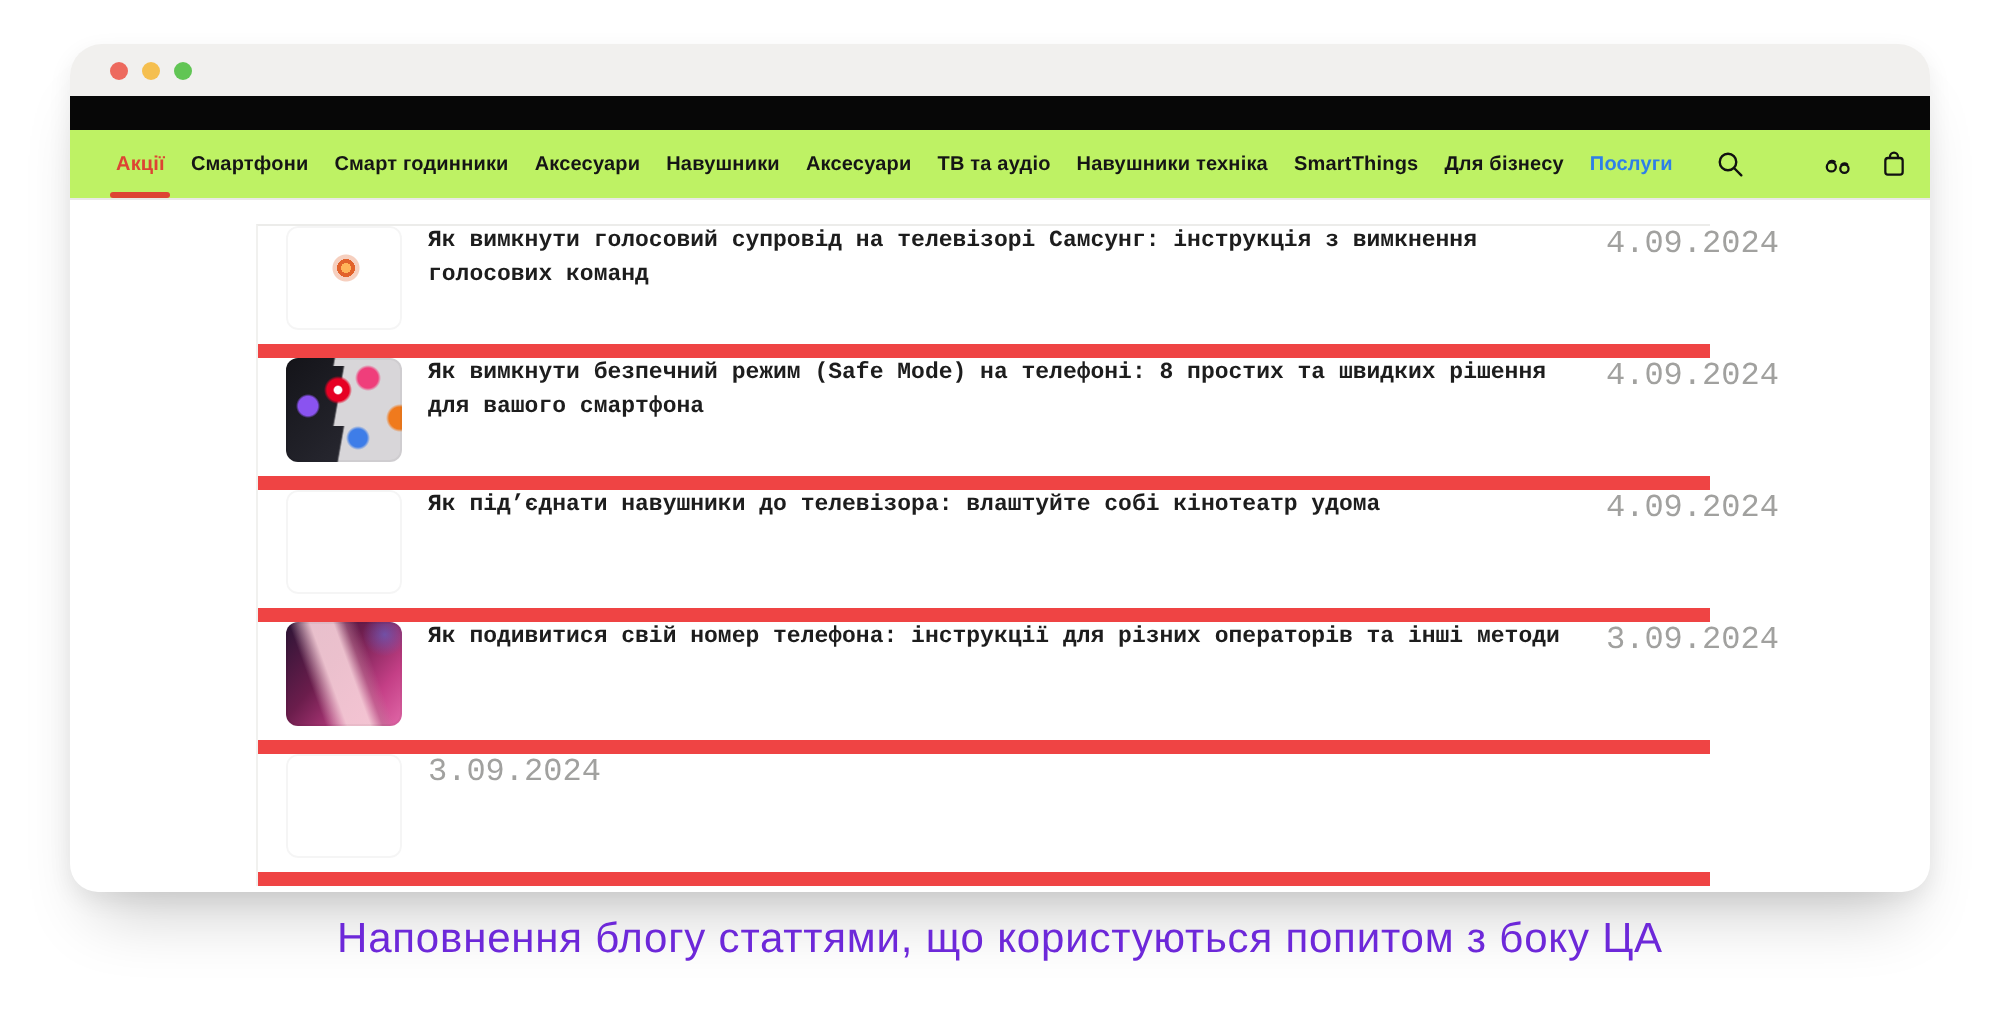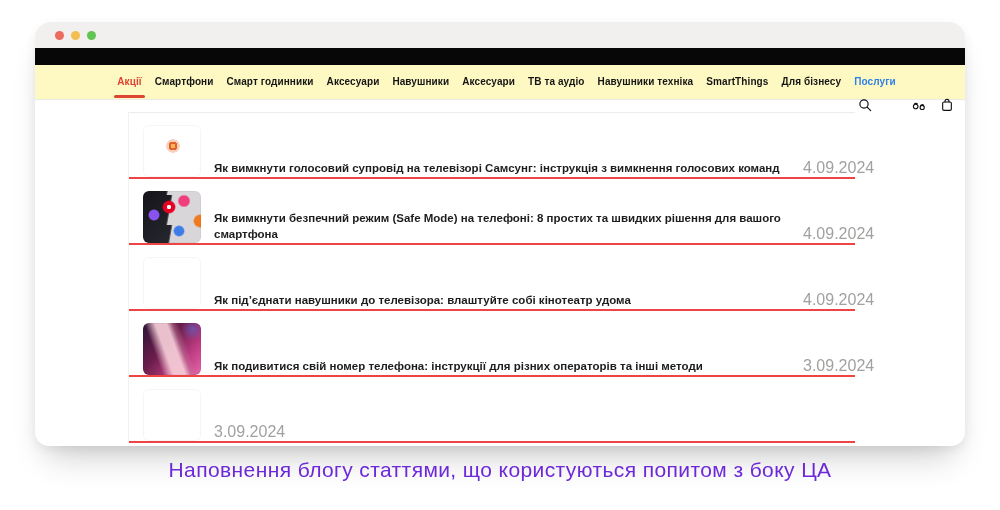--- a/index.html
+++ b/index.html
@@ -13,36 +13,36 @@
     box-shadow:0 22px 34px -12px rgba(0,0,0,.20), 0 4px 12px rgba(0,0,0,.07); }
   .titlebar { height:26px; background:#f1f0ee; display:flex; align-items:center; padding-left:20px; gap:7px; }
   .dot { width:9px; height:9px; border-radius:50%; }
   .dot-close { background:#ed6a5e; }
   .dot-min   { background:#f5bf4f; }
   .dot-max   { background:#61c554; }
   .blackbar { height:17px; background:#070707; }
 
   
   .nav { height:35px; display:flex; align-items:center; padding:0 10px 0 23px;
-    border-bottom:1px solid #e9e9e7; background:#fef9c3;flex-direction:column; }
+    border-bottom:1px solid #e9e9e7; background:#bef264; }
   .nav-items { display:flex; align-items:center; gap:13px; }
   .nav-item { font-size:10px; font-weight:bold; color:#151515; white-space:nowrap;
     position:relative; padding:11px 0 10px; cursor:pointer; letter-spacing:.1px; }
   .nav-item.nav-active { color:var(--accent,#dd4433); }
   .nav-item.nav-active::after { content:""; position:absolute; left:-3px; right:-3px; bottom:-1px;
     height:3px; background:var(--accent,#dd4433); border-radius:2px; }
   .nav-item.nav-link { color:var(--link,#2e7fe8); }
   .nav-icons { margin-left:auto; display:flex; align-items:center; gap:12px; flex:none; }
   .nav-icon { width:16px; height:16px; display:block; cursor:pointer; }
   .icon-search { margin-right:26px; }
 
   
   .list { margin:12px 110px 0 93px; border-left:1px solid #f1f1ef; border-top:1px solid #ececea; }
-  .row { display:flex; align-items:flex-end; height:66px; padding-left:14px;
-    border-bottom:2px solid #ef4444; background:#fff; cursor:pointer; }
+  .row { display:flex; align-items:flex-start; height:66px; padding-left:14px;
+    border-bottom:7px solid #ef4444; background:#fff; cursor:pointer;font-family:Liberation Mono, monospace; }
   .thumb { width:58px; height:52px; flex:none; border-radius:6px; margin-right:13px;
     background-repeat:no-repeat; box-shadow:inset 0 0 0 1px rgba(0,0,0,.04); }
   .row-title { flex:1; font-size:11.5px; font-weight:bold; color:#1d1d1d; line-height:1.45; padding-right:8px; }
   .row-date { width:52px; flex:none; text-align:right; font-size:16px; color:#a1a19f; }
 
   
   .thumb-tv-space { background:
     radial-gradient(circle 7px at 30px 21px, #ffb45a 0 2.5px, #e2622b 2.5px 4.5px, rgba(226,98,43,.30) 4.5px 6.5px, transparent 7px),
     linear-gradient(#fff,#fff) 8px 11px / 12px 7px,
     radial-gradient(circle 2px at 44px 13px, #4a6fd4 0 1.5px, transparent 2px),

